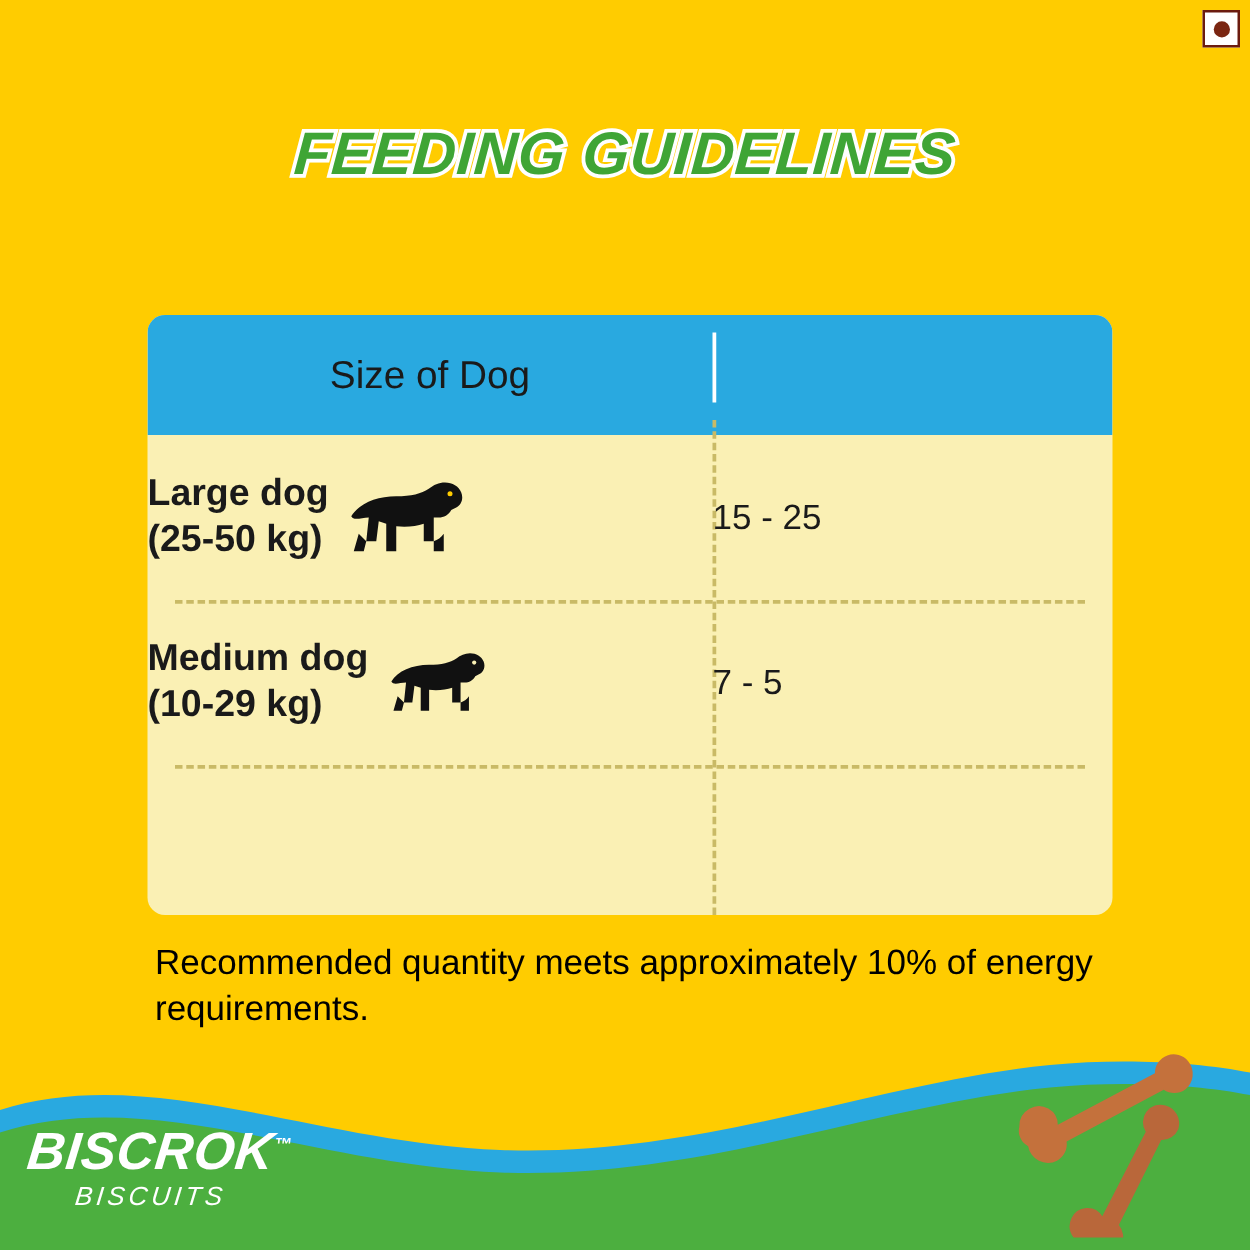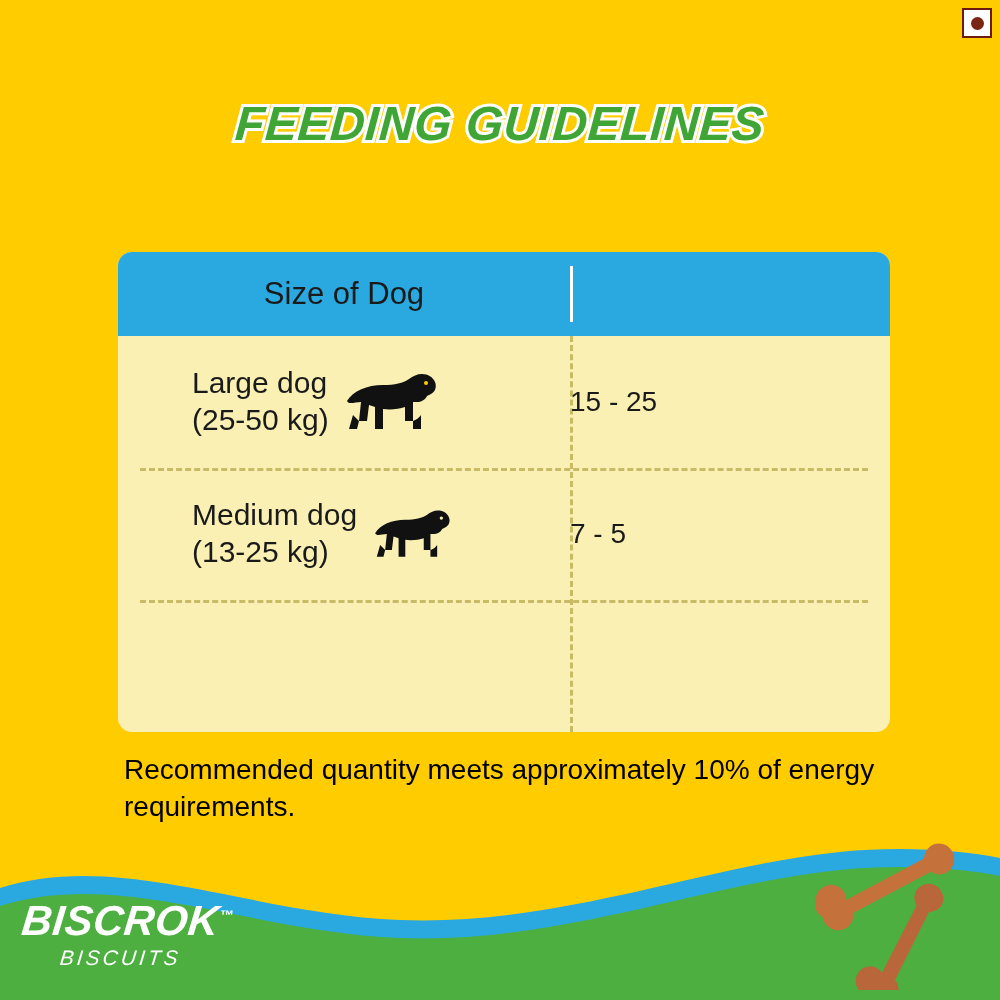--- a/index.html
+++ b/index.html
@@ -39,21 +39,21 @@
   
   .card{
     position:absolute;
     left:118px; top:252px;
     width:772px; height:480px;
     background:#FAF0B4;
     border-radius:14px;
     overflow:hidden;
   }
   .card-head{
-    height:84px;
+    height:96px;
     background:#29A9E0;
     display:flex;
     align-items:center;
     position:relative;
   }
   .card-head .h-cell{
     color:#1A1A1A;
     font-size:31px;
     text-align:center;
     font-weight:normal;
@@ -81,21 +81,21 @@
   .row + .row::before{
     content:"";
     position:absolute; left:22px; top:0;
     width:728px; height:0;
     border-top:3px dashed #C9BA66;
   }
   .cell-left{
     width:452px;
     display:flex;
     align-items:center;
-    padding-left:74px;
+    font-weight:bold;
   }
   .size-txt{
     font-size:30px;
     color:#1A1A1A;
     line-height:1.22;
     white-space:pre-line;
   }
   .dog-ico{
     margin-left:14px;
     flex:0 0 auto;
@@ -192,21 +192,21 @@
           <circle cx="83" cy="12" r="2" fill="#FFCC00"></circle>
         </svg>
       </div>
     </div>
     <div class="cell-right">15 - 25</div>
   </div>
 
   <div class="row">
     <div class="cell-left">
       <div class="size-txt">Medium dog
-(13-25 kg)</div>
+(10-29 kg)</div>
       <div class="dog-ico">
         <svg width="82" height="52" viewBox="0 0 96 62" aria-hidden="true">
           <path fill="#111111" d="M4 30 C10 20 24 14 40 14 C52 14 60 12 66 8 C70 5 74 3 79 3 C85 3 90 6 92 11 C94 16 92 21 88 23 L84 25 C82 29 78 31 74 31 L70 31 L70 50 L62 50 L62 36 C56 38 48 39 40 38 L40 58 L32 58 L32 36 L26 34 L24 50 L16 50 L18 31 C12 31 6 34 4 30 Z M70 50 L70 58 L78 58 L78 44 C76 47 73 49 70 50 Z M16 50 L14 58 L6 58 L10 44 Z"></path>
           <circle cx="83" cy="12" r="2" fill="#FAF0B4"></circle>
         </svg>
       </div>
     </div>
     <div class="cell-right">7 - 5</div>
   </div>
 

